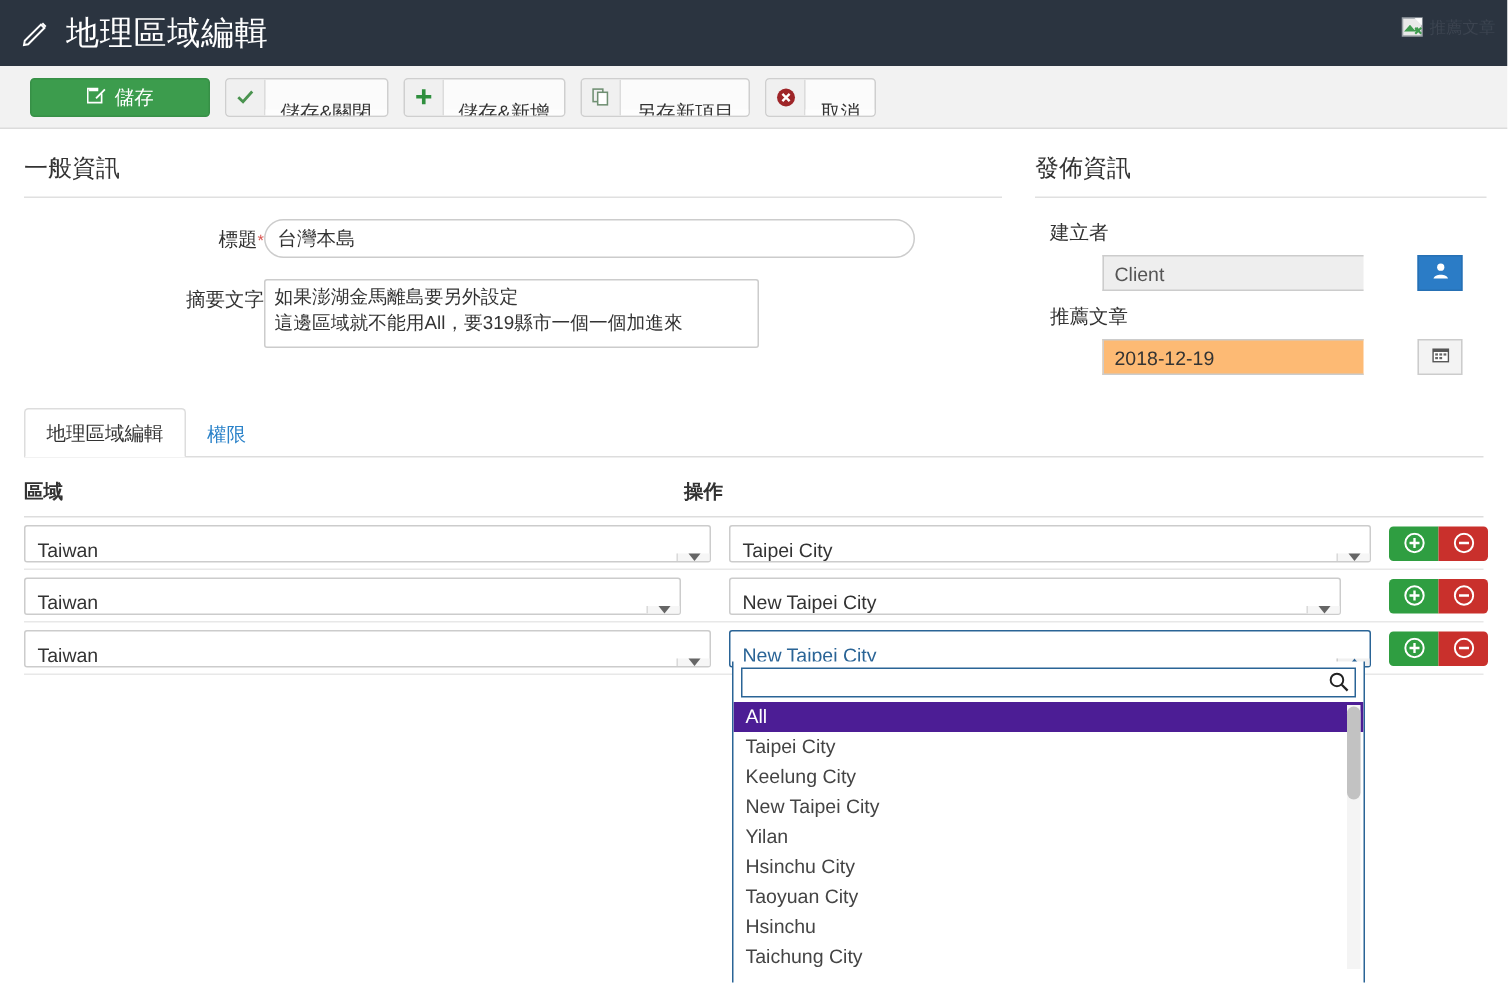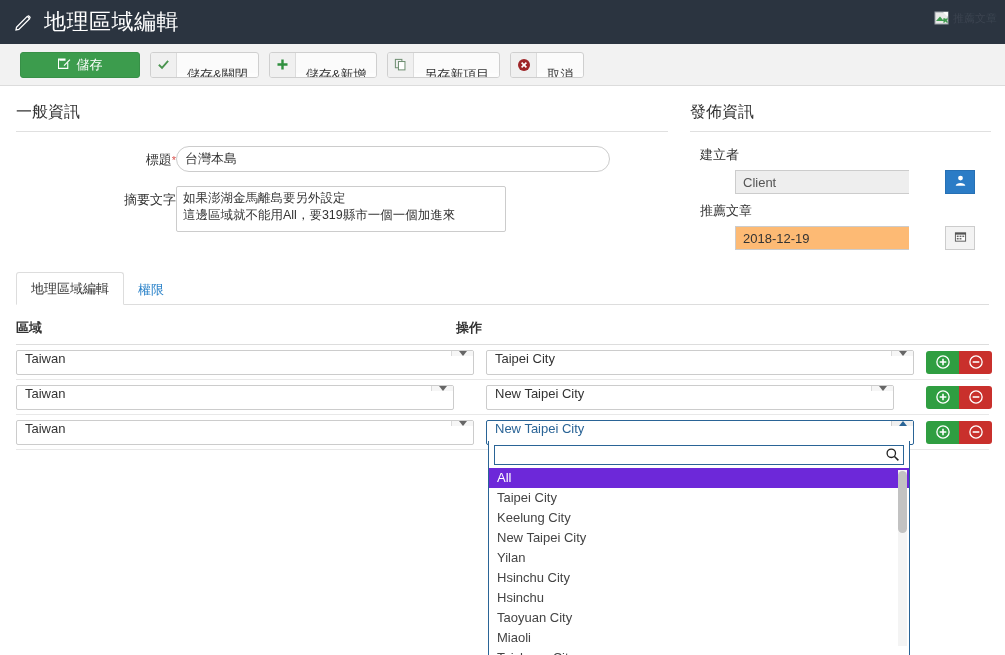--- a/index.html
+++ b/index.html
@@ -218,21 +218,21 @@
     border-bottom: 1px solid #e8e8e8;
   }
   .grid-row:last-child { border-bottom: none; }
 
   .sel {
     height: 25px;
     border: 1px solid #cccccc;
     border-radius: 2px;
     background: #fff;
     display: flex;
-    align-items: flex-start;
+    align-items: flex-end;
     cursor: pointer;
   }
   .sel .val {
     flex: 1;
     display: flex; align-items: center;
     padding: 0 8px;
     font-size: 13px;
     color: #333;
     overflow: hidden;
     white-space: nowrap;
@@ -314,21 +314,21 @@
   }
   .dd-item {
     height: 20px;
     line-height: 20px;
     padding: 0 8px;
     font-size: 13px;
     color: #444;
     white-space: nowrap;
     cursor: pointer;
   }
-  .dd-item.sel-hl { background: #6d28d9; color: #ffffff; }
+  .dd-item.sel-hl { background: #4c1d95; color: #ffffff; }
   .dd-scroll-track {
     position: absolute;
     right: 2px; top: 2px;
     width: 9px; height: 176px;
     background: #f4f4f4;
   }
   .dd-scroll-thumb {
     position: absolute;
     right: 2px; top: 3px;
     width: 9px; height: 62px;
@@ -600,22 +600,21 @@
         </span>
       </div>
     </div>
     <div class="dd-list">
       <div class="dd-item sel-hl">All</div>
       <div class="dd-item">Taipei City</div>
       <div class="dd-item">Keelung City</div>
       <div class="dd-item">New Taipei City</div>
       <div class="dd-item">Yilan</div>
       <div class="dd-item">Hsinchu City</div>
+      <div class="dd-item">Taoyuan City</div>
       <div class="dd-item">Hsinchu</div>
-      <div class="dd-item">Taoyuan City</div>
-      <div class="dd-item">Miaoli</div>
       <div class="dd-item">Taichung City</div>
       <div class="dd-scroll-track"></div>
       <div class="dd-scroll-thumb"></div>
     </div>
   </div>
 
 </div>
 
 </body></html>

